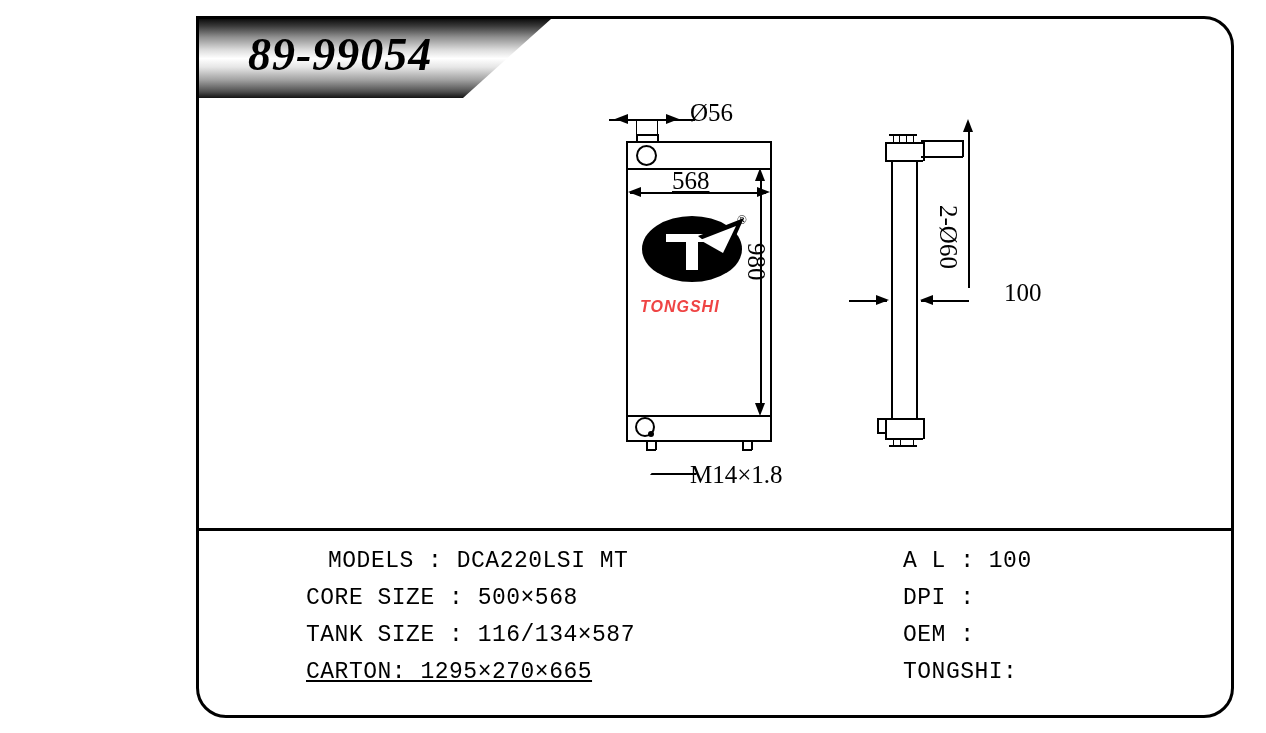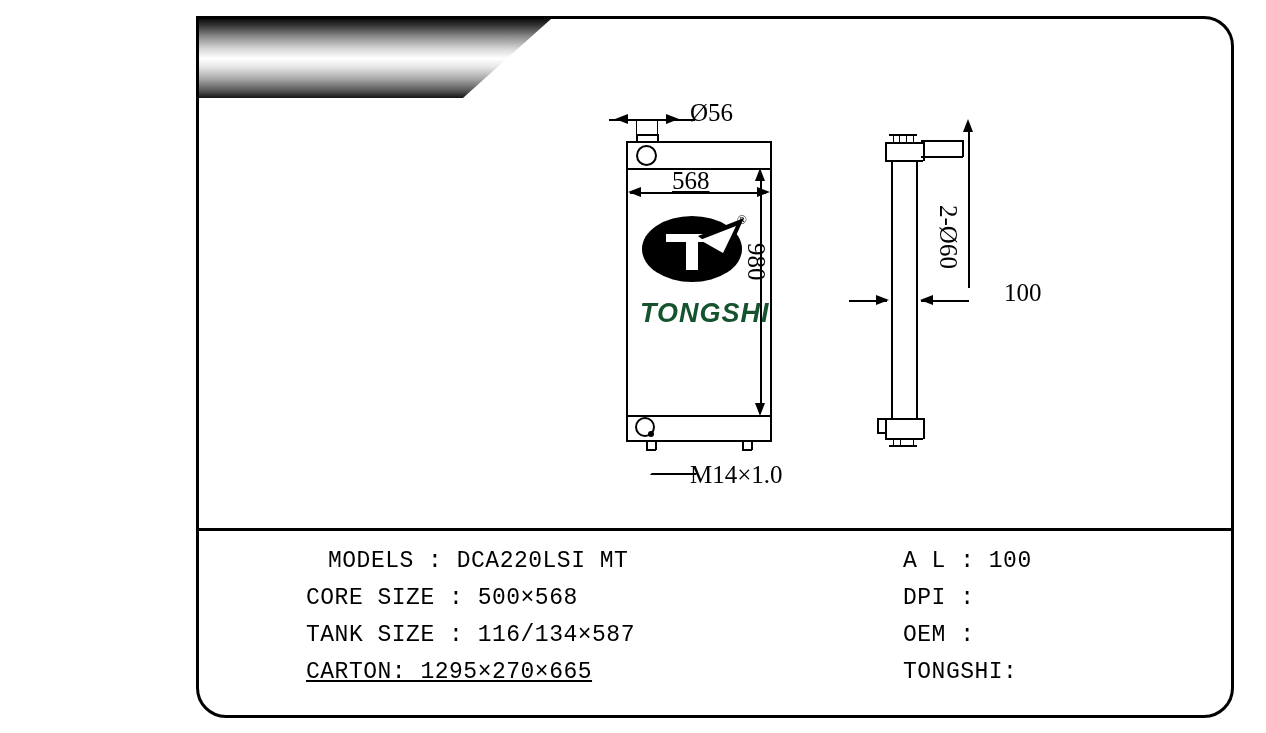--- a/index.html
+++ b/index.html
@@ -99,41 +99,42 @@
   }
 
   
   .logo-wrap { position: absolute; left: 640px; top: 212px; width: 130px; height: 115px; }
   .logo-text {
     position: absolute;
     left: 0px; top: 86px;
     font-family: "Liberation Sans", sans-serif;
     font-style: italic;
     font-weight: 700;
-    font-size: 27px;
+    font-size: 16px;
     letter-spacing: 1px;
-    color: #14532d;
+    color: #ef4444;
   }
   .logo-reg {
     position: absolute;
     left: 97px; top: 0px;
     font-size: 13px;
     color: #000;
     font-family: "Liberation Serif", serif;
   }
 </style>
 </head>
 <body>
 
 <div id="sheet">
 
   <div class="frame"></div>
   <div class="title-sep"></div>
 
   <div class="banner-clip"></div>
+  <div class="banner-text">89-99054</div>
 
   <div>
 
     <div class="ln hl2" style="left:626px; top:141px; width:146px;"></div>
     <div class="ln hl2" style="left:626px; top:168px; width:146px;"></div>
     <div class="ln vl2" style="left:626px; top:141px; height:28px;"></div>
     <div class="ln vl2" style="left:770px; top:141px; height:28px;"></div>
 
     <div class="ln hl2" style="left:636px; top:134px; width:22px;"></div>
     <div class="ln vl2" style="left:636px; top:134px; height:8px;"></div>
@@ -155,21 +156,21 @@
     <div class="ln hl2" style="left:646px; top:449px; width:10px;"></div>
 
     <div class="ln vl2" style="left:742px; top:440px; height:10px;"></div>
     <div class="ln vl2" style="left:751px; top:440px; height:10px;"></div>
     <div class="ln hl2" style="left:742px; top:449px; width:10px;"></div>
 
     <div style="position:absolute; left:635px; top:417px; width:16px; height:16px; border:2px solid #000; border-radius:50%;"></div>
 
     <div style="position:absolute; left:648px; top:431px; width:6px; height:6px; background:#000; border-radius:50%;"></div>
     <div style="position:absolute; left:650px; top:433px; width:46px; height:40px; border-bottom:2px solid #000; transform:skewX(-40deg); transform-origin: bottom left;"></div>
-    <div class="dim-txt" style="left:690px; top:461px;">M14×1.0</div>
+    <div class="dim-txt" style="left:690px; top:461px;">M14×1.8</div>
 
     <div class="ln hl2" style="left:609px; top:119px; width:86px;"></div>
     <div class="ln vl" style="left:636px; top:119px; height:16px;"></div>
     <div class="ln vl" style="left:657px; top:119px; height:16px;"></div>
 
     <div style="position:absolute; left:615px; top:114px; width:0; height:0; border-top:5px solid transparent; border-bottom:5px solid transparent; border-right:13px solid #000;"></div>
     <div style="position:absolute; left:666px; top:114px; width:0; height:0; border-top:5px solid transparent; border-bottom:5px solid transparent; border-left:13px solid #000;"></div>
     <div class="dim-txt" style="left:690px; top:99px;">Ø56</div>
 
     <div class="ln hl2" style="left:630px; top:192px; width:136px;"></div>

